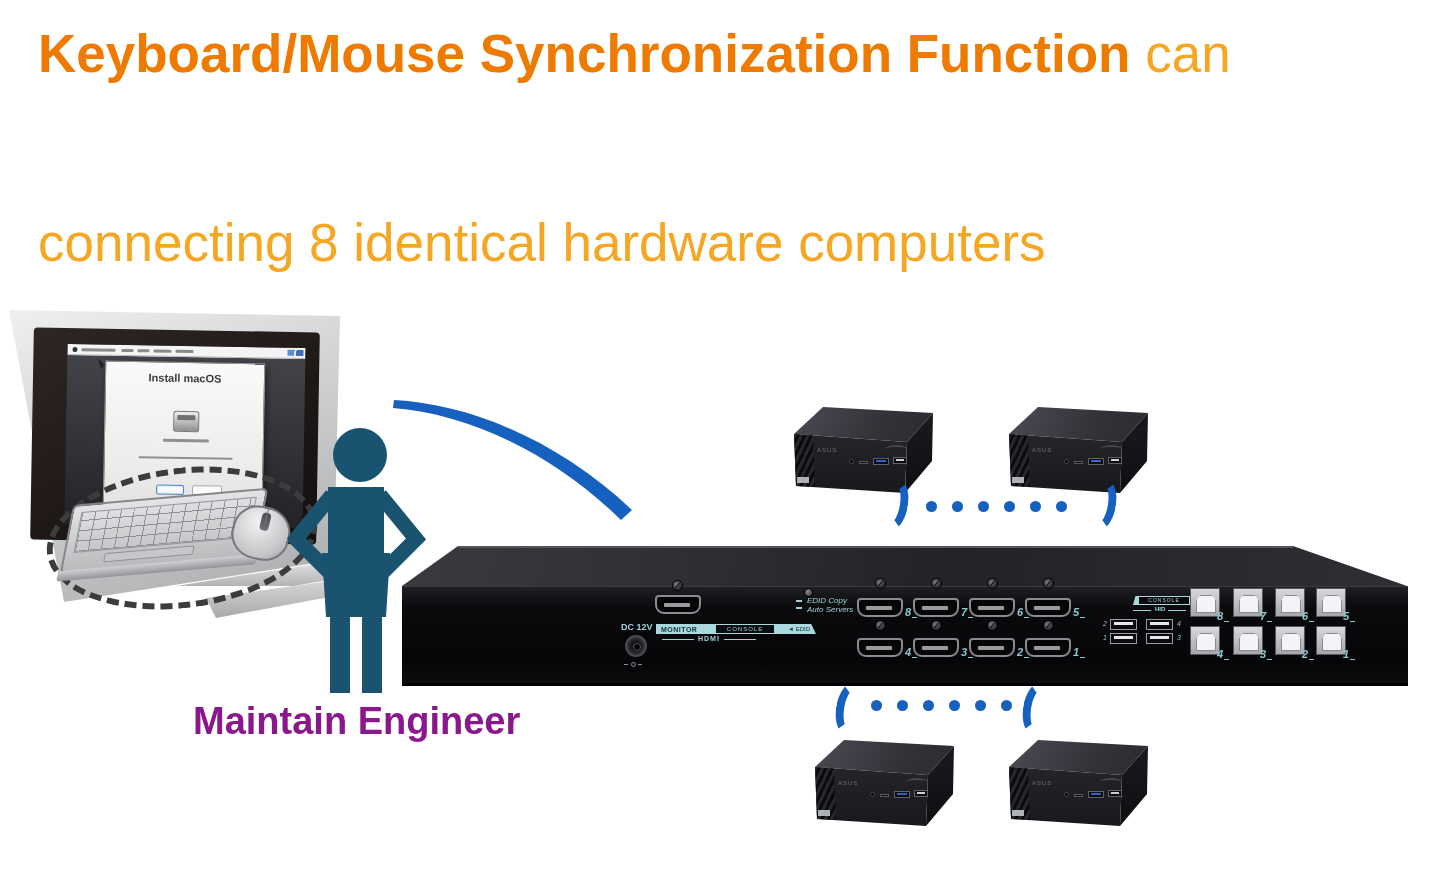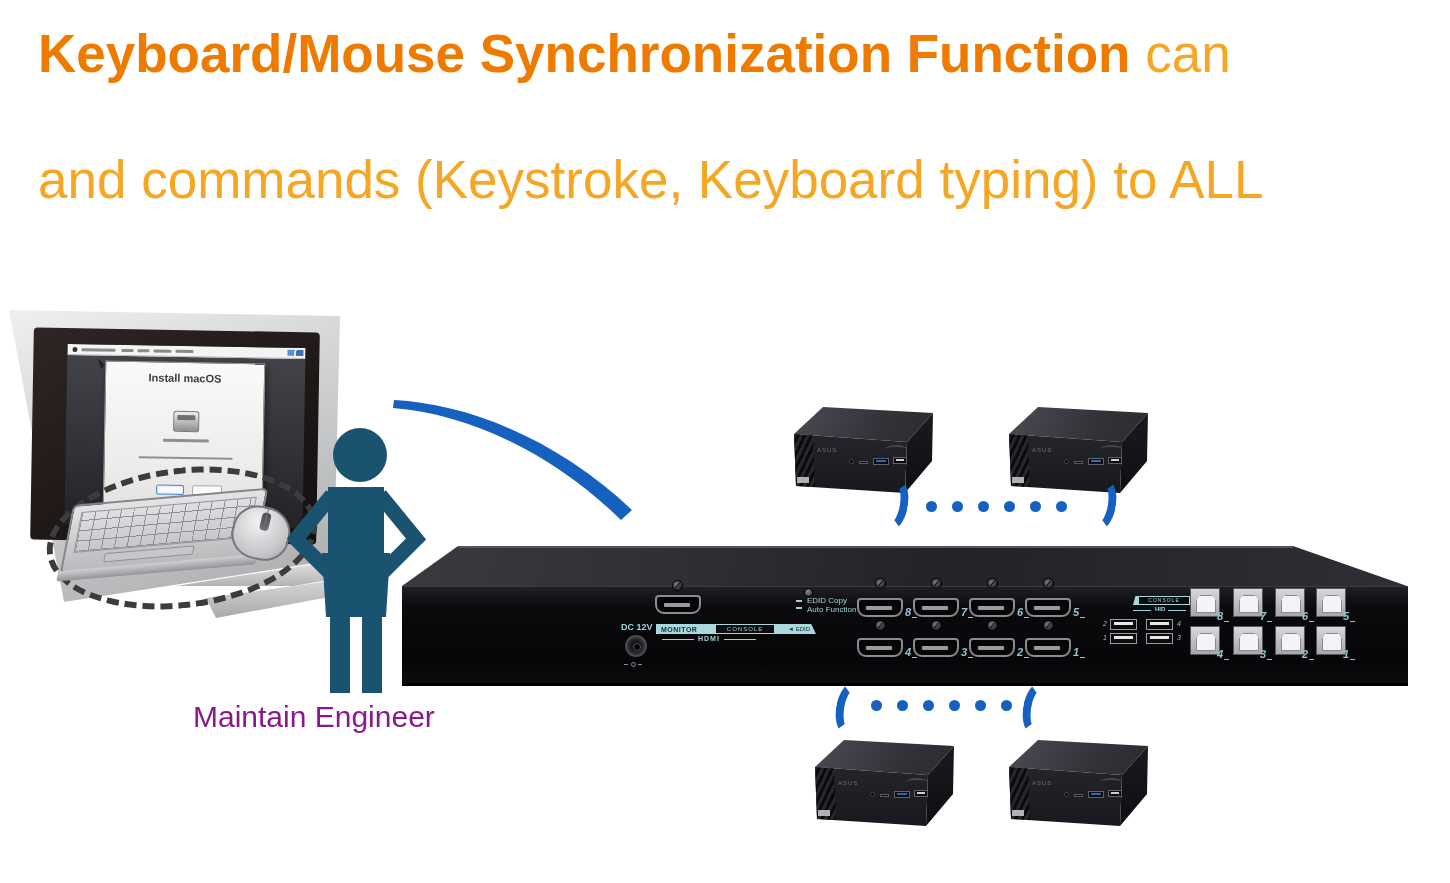--- a/index.html
+++ b/index.html
@@ -9,21 +9,21 @@
     background:#fff; font-family:"Liberation Sans", sans-serif;
   }
   .abs { position:absolute; }
 
   
   #heading { left:38px; top:22px; width:1370px; font-size:53px; line-height:63px; color:#F5A623; letter-spacing:0; }
   #heading .bold { font-weight:bold; color:#EE7A00; }
 
   
   .plabel { color:#8A188C; }
-  #engineer-label { left:193px; top:700px; font-size:30px; }
+  #engineer-label { left:193px; top:700px; font-size:38px;font-weight:bold; }
   #servers-label  { left:733px; top:822px; font-size:33px; }
 
   
   #monitor { left:6px; top:298px; width:345px; height:345px; }
   .mon-silver { left:0; top:0; width:340px; height:310px;
     clip-path:polygon(3px 12px,334px 18px,328px 262px,58px 304px);
     background:linear-gradient(160deg,#f2f2f2 0%,#cfd0d2 45%,#a7a8aa 100%); }
   .mon-bezel { left:26px; top:32px; width:286px; height:212px; transform:rotate(1deg);
     background:linear-gradient(150deg,#2e2624 0%,#1d1716 60%,#131010 100%); border-radius:4px; }
   .mon-screen { left:60px; top:48px; width:238px; height:180px; transform:rotate(1deg);
@@ -100,21 +100,21 @@
     clip-path:polygon(22% 0,78% 0,100% 30%,100% 100%,0 100%,0 30%); }
   .usba { width:27px; height:11px; background:#0b0b0d; border:1px solid #9a9aa0; }
   .usba:after { content:""; position:absolute; left:3px; top:2px; width:19px; height:3px; background:#e8e8ea; }
   .tinynum { font-size:7px; font-style:italic; color:#8fc6cf; }
   .dcjack { width:22px; height:22px; border-radius:50%; background:radial-gradient(circle,#151517 35%,#36363c 70%,#1a1a1e); border:2px solid #4a4a50; }
   .dcjack:after { content:""; position:absolute; left:6px; top:6px; width:6px; height:6px; border-radius:50%; background:#000; border:1px solid #555; }
   .polarity { width:18px; height:8px; }
   .polarity i { position:absolute; top:3px; width:4px; height:1px; background:#8a8a90; }
   .polarity b { position:absolute; left:7px; top:1px; width:5px; height:5px; border:1px solid #8a8a90; border-radius:50%; }
   .edid-btn { width:9px; height:9px; border-radius:50%; background:radial-gradient(circle at 40% 35%,#85858c,#3a3a40); border:1px solid #000; }
-  .edid-txt { font-size:8px; line-height:8px; color:#9fd2da; white-space:nowrap; }
+  .edid-txt { font-size:8px; line-height:8px; font-style:italic; color:#9fd2da; white-space:nowrap; }
   .led-dash { width:6px; height:2px; background:#9fd2da; }
   .hline { height:1px; background:#9fd2da; }
 
   
   .pc { width:150px; height:92px; }
   .pc .top  { position:absolute; inset:0; clip-path:polygon(38px 4px,148px 10px,122px 39px,9px 31px);
     background:linear-gradient(115deg,#4e4f56 0%,#323339 55%,#27282d 100%); }
   .pc .front{ position:absolute; inset:0; clip-path:polygon(9px 31px,122px 39px,120px 90px,11px 83px);
     background:linear-gradient(180deg,#2c2d33 0%,#202127 55%,#17181c 100%); }
   .pc .sideR{ position:absolute; inset:0; clip-path:polygon(122px 39px,148px 10px,147px 58px,120px 90px);
@@ -132,21 +132,22 @@
   .pc .hdmi-tag { position:absolute; left:12px; top:74px; width:12px; height:6px; background:#c9ccd2; opacity:.85; }
 </style>
 </head>
 <body>
 
 <div id="stage">
 
   <div id="heading" class="abs">
     <span class="bold">Keyboard/Mouse Synchronization Function</span><span> can</span><br>
     <br>
-    <span>and commands (Keystroke, Keyboard typing) to ALL</span><br>
+    <br>
+    <span>connecting 8 identical hardware computers</span>
   </div>
 
   <div id="monitor" class="abs">
     <div class="abs mon-silver"></div>
     <div class="abs mon-bezel"></div>
     <div class="abs mon-screen">
       <div class="abs menubar">
         <div class="abs apple-dot"></div>
         <div class="abs menu-bar-item" style="left:14px;width:34px"></div>
         <div class="abs menu-bar-item" style="left:54px;width:12px"></div>
@@ -258,21 +259,21 @@
       <span class="abs" style="right:6px;top:2px;font-size:6px;color:#143038">◄ EDID</span>
     </div>
     <div class="abs hline" style="left:262px;top:99px;width:32px"></div>
     <span class="abs teal-text" style="left:298px;top:95px;font-size:7px;font-weight:bold;letter-spacing:1px">HDMI</span>
     <div class="abs hline" style="left:324px;top:99px;width:32px"></div>
 
     <div class="abs led-dash" style="left:396px;top:60px"></div>
     <div class="abs led-dash" style="left:396px;top:67px"></div>
     <div class="abs edid-btn" style="left:404px;top:48px"></div>
     <span class="abs edid-txt" style="left:407px;top:57px">EDID Copy</span>
-    <span class="abs edid-txt" style="left:407px;top:66px">Auto Function</span>
+    <span class="abs edid-txt" style="left:407px;top:66px">Auto Servers</span>
 
     <div class="abs screw" style="left:475px;top:38px"></div>
     <div class="abs screw" style="left:531px;top:38px"></div>
     <div class="abs screw" style="left:587px;top:38px"></div>
     <div class="abs screw" style="left:643px;top:38px"></div>
     <div class="abs hdmi" style="left:457px;top:58px"></div>
     <div class="abs hdmi" style="left:513px;top:58px"></div>
     <div class="abs hdmi" style="left:569px;top:58px"></div>
     <div class="abs hdmi" style="left:625px;top:58px"></div>
     <span class="abs pnum" style="left:505px;top:66px">8</span>

